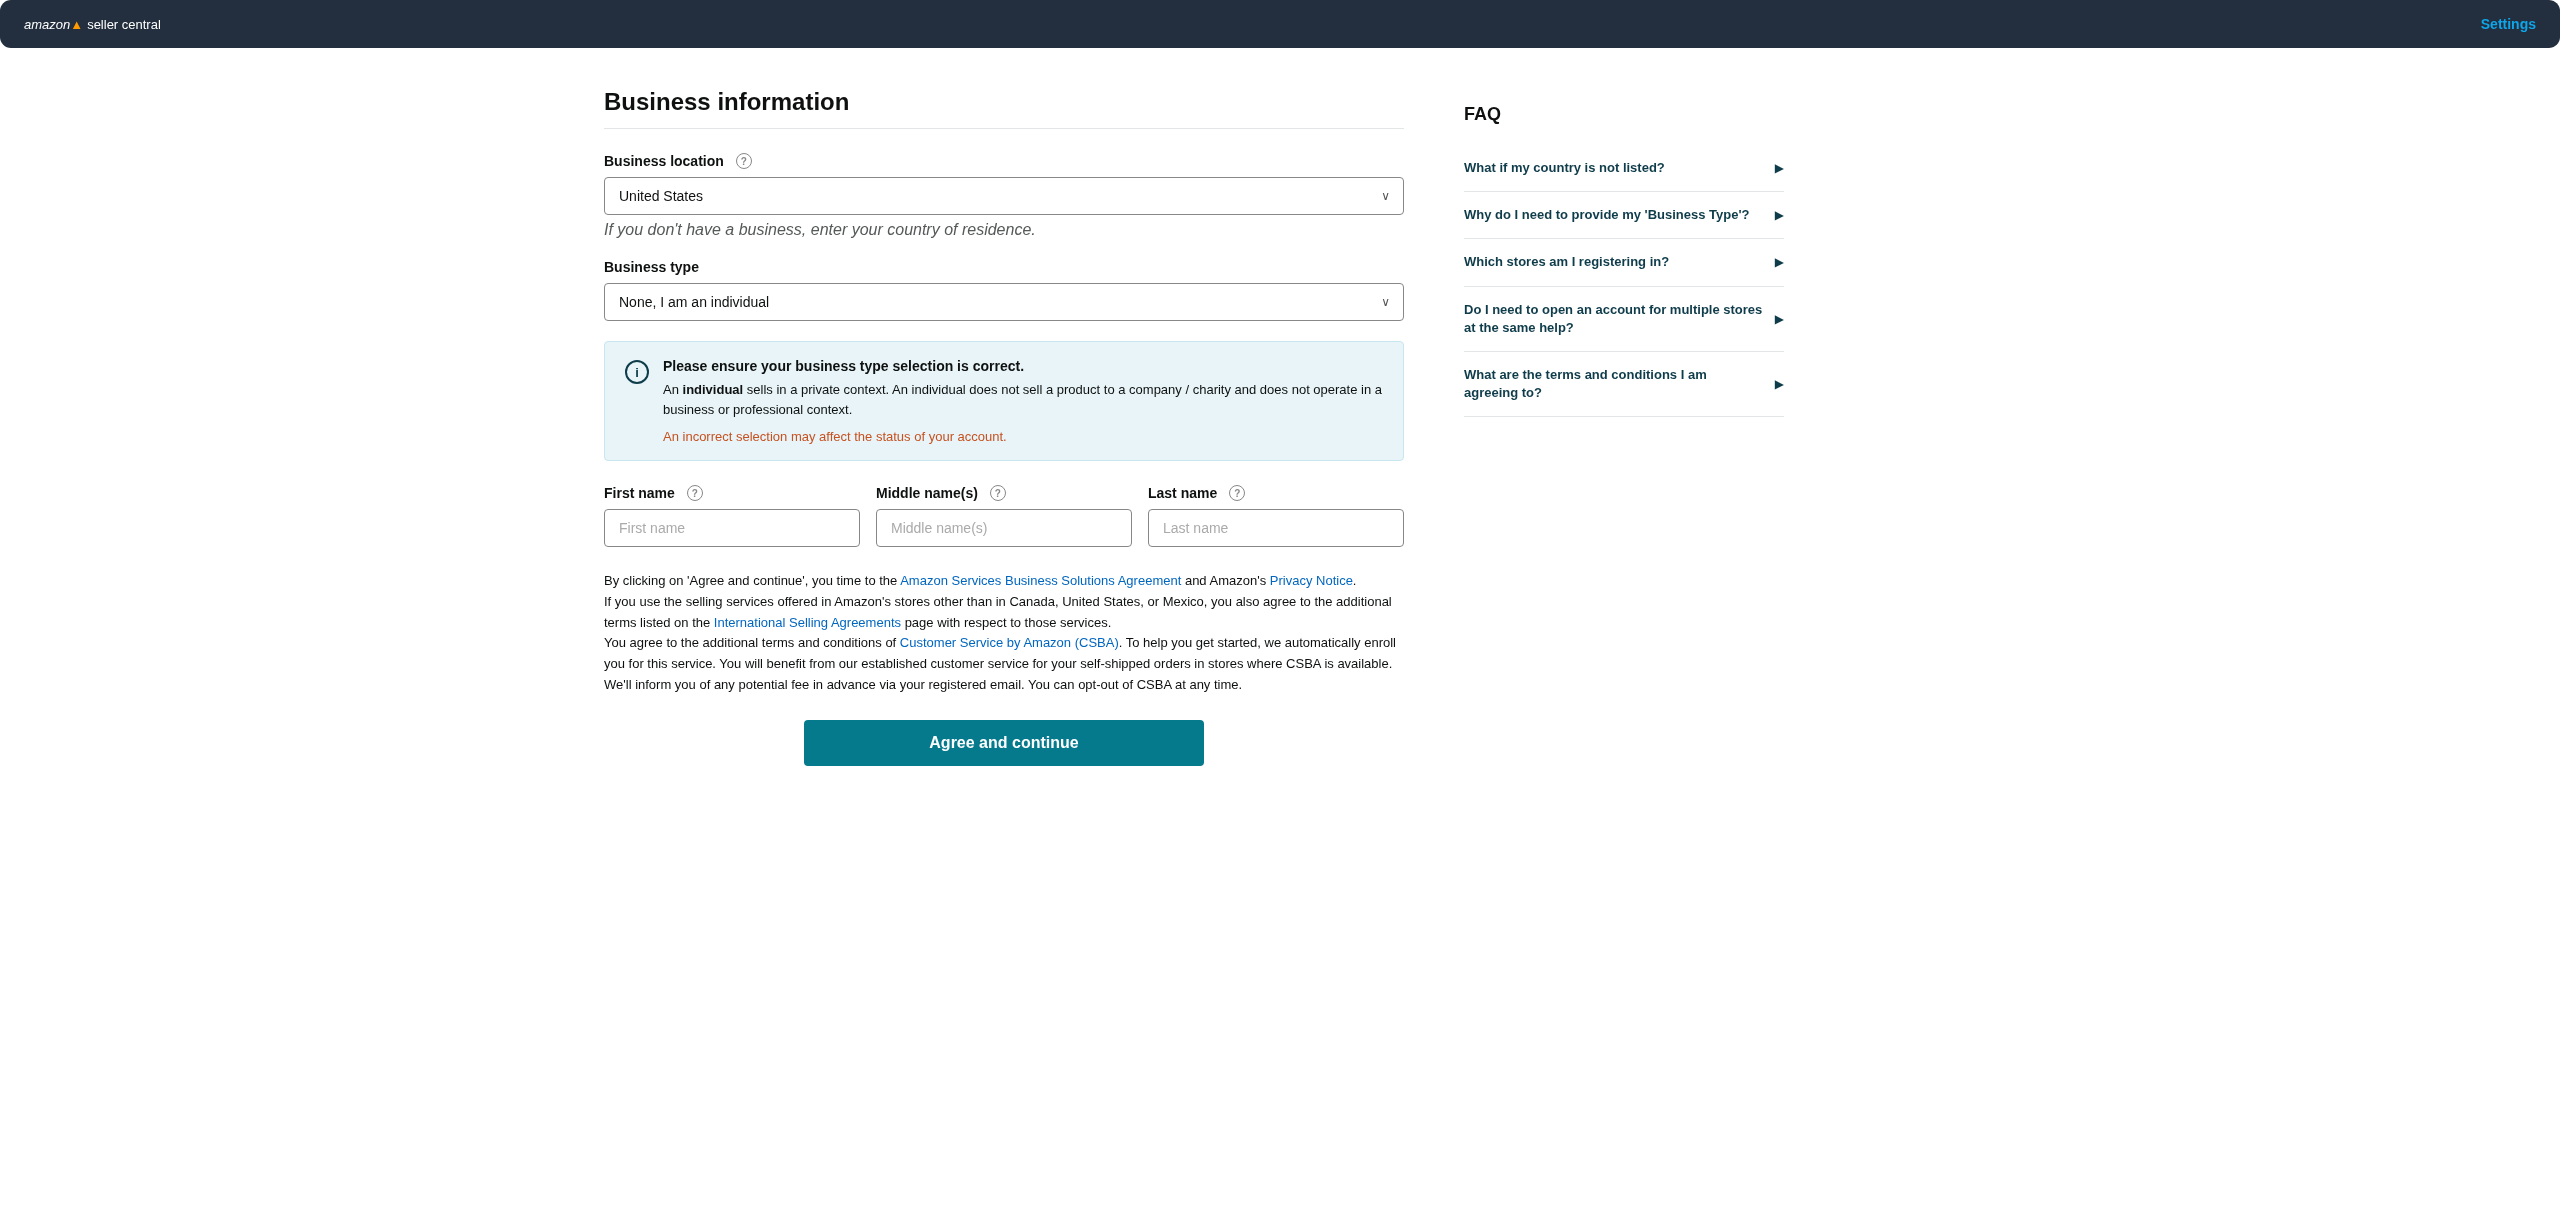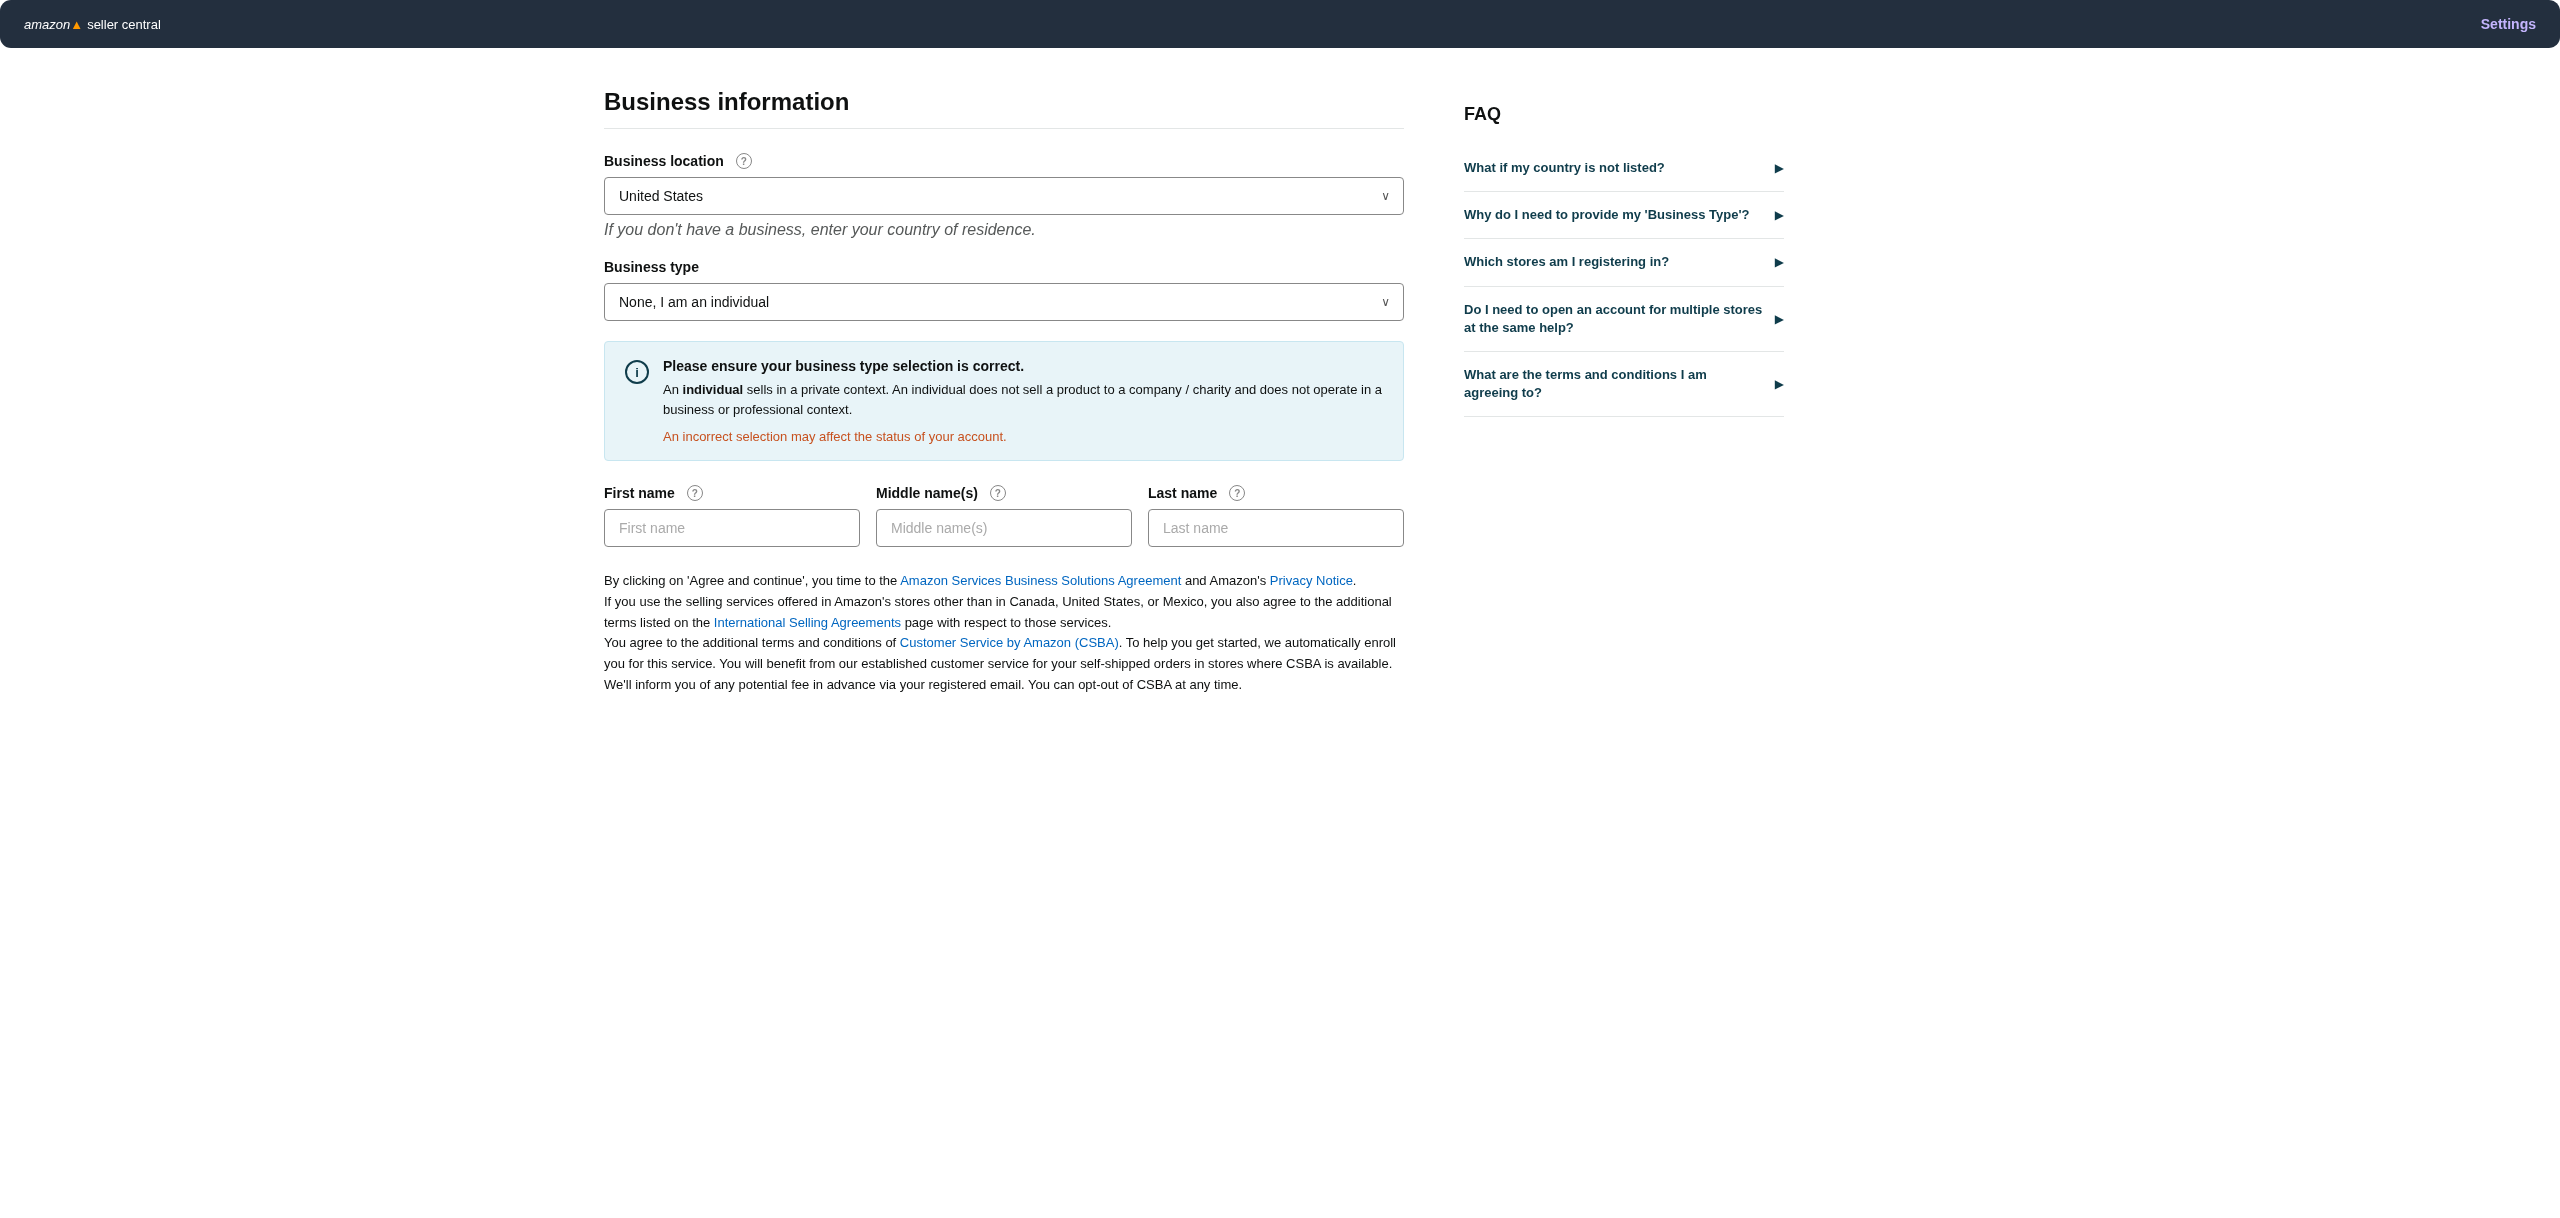--- a/index.html
+++ b/index.html
@@ -27,21 +27,21 @@
       color: #fff;
       font-size: 13px;
       font-style: italic;
     }
     .logo-amazon .orange { color: #ff9900; }
     .logo-seller-central {
       color: #fff;
       font-size: 13px;
     }
     .header-settings {
-      color: #c4b5fd;
+      color: #0ea5e9;
       font-size: 14px;
       font-weight: bold;
       cursor: pointer;
     }
 
     
     .page-wrapper {
       padding-top: 48px;
       display: flex;
       justify-content: center;
@@ -358,20 +358,21 @@
         </div>
       </div>
 
 
       <div class="legal-text">
         <span>By clicking on 'Agree and continue', you time to the </span><a href="#">Amazon Services Business Solutions Agreement</a><span> and Amazon's </span><a href="#">Privacy Notice</a><span>.</span><br>
         <span>If you use the selling services offered in Amazon's stores other than in Canada, United States, or Mexico, you also agree to the additional terms listed on the </span><a href="#">International Selling Agreements</a><span> page with respect to those services.</span><br>
         <span>You agree to the additional terms and conditions of </span><a href="#">Customer Service by Amazon (CSBA)</a><span>. To help you get started, we automatically enroll you for this service. You will benefit from our established customer service for your self-shipped orders in stores where CSBA is available. We'll inform you of any potential fee in advance via your registered email. You can opt-out of CSBA at any time.</span>
       </div>
 
+      <button class="agree-button">Agree and continue</button>
     </div>
 
     <div class="faq-section">
       <div class="faq-title">FAQ</div>
 
       <div class="faq-item">
         <span class="faq-question">What if my country is not listed?</span>
         <span class="faq-arrow">▶</span>
       </div>
       <div class="faq-item">

